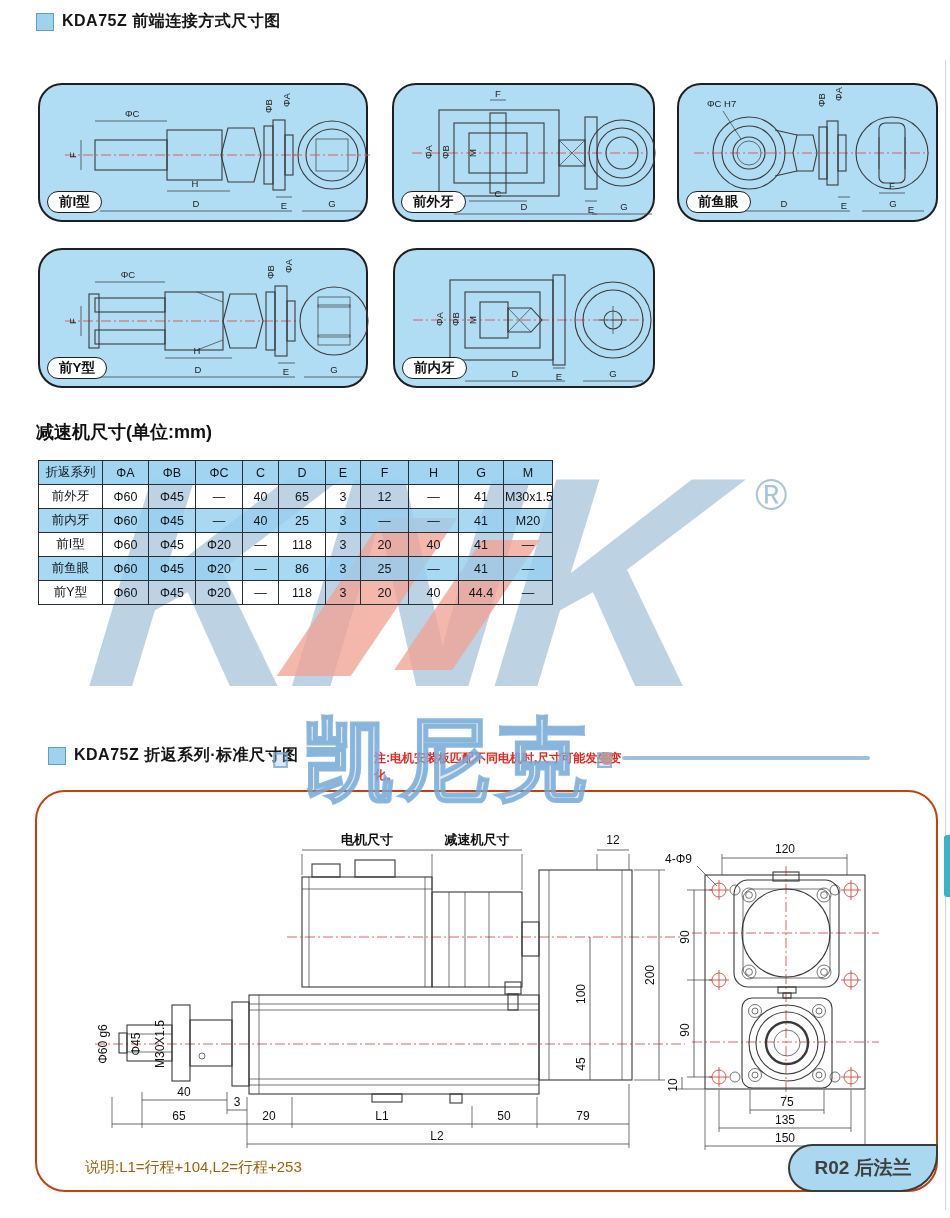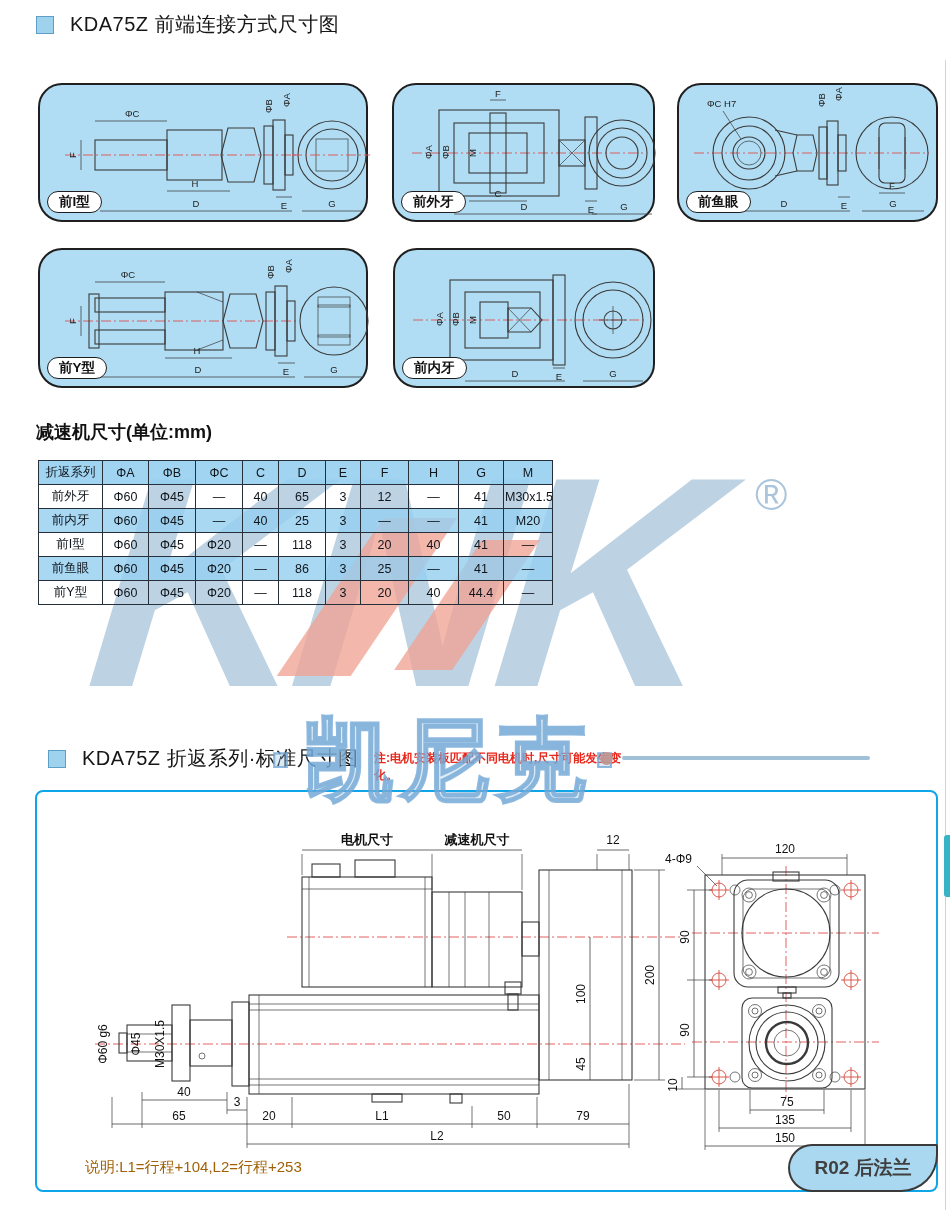--- a/index.html
+++ b/index.html
@@ -5,21 +5,21 @@
   html,body{margin:0;padding:0;}
   body{
     width:950px;height:1218px;position:relative;background:#ffffff;
     font-family:"Liberation Sans","DejaVu Sans",sans-serif;color:#111;
     overflow:hidden;
   }
   .abs{position:absolute;}
   
   .sec-head{display:flex;align-items:center;gap:8px;}
   .sec-sq{width:16px;height:16px;background:#9fd2ec;border:1px solid #5d9fc6;}
-  .sec-title{font-size:20px;font-weight:normal;letter-spacing:0.5px;color:#161616;margin-left:8px;}
+  .sec-title{font-size:16px;font-weight:bold;letter-spacing:0.5px;color:#161616;}
   .sec-note{font-size:12px;font-weight:bold;color:#e8261a;}
   
   .panel{background:#b0ddf3;border:2px solid #1f1f1f;border-radius:24px;box-sizing:border-box;}
   .panel-label{
     position:absolute;left:7px;bottom:7px;background:#fff;border:1.6px solid #1f1f1f;
     border-radius:16px;padding:1px 11px;font-size:13.5px;font-weight:bold;color:#111;white-space:nowrap;
   }
   .panel svg{position:absolute;left:0;top:0;}
   .ln{fill:none;stroke:#3a3a3a;stroke-width:1.1;}
   .lt{fill:none;stroke:#3a3a3a;stroke-width:0.7;}
@@ -45,21 +45,21 @@
   }
   .wm-reg{font-size:44px;color:rgba(160,190,215,0.9);}
   .wm-cn{
     font-size:90px;font-weight:bold;letter-spacing:6px;
     color:rgba(140,185,225,0.30);-webkit-text-stroke:2.2px rgba(115,168,214,0.8);
   }
   .wm-acc{background:rgba(240,163,148,0.78);position:absolute;transform:skewX(-34deg);}
   .wm-line{position:absolute;height:4px;background:rgba(150,185,212,0.9);border-radius:2px;}
   .wm-dot{position:absolute;width:13px;height:13px;border-radius:50%;background:rgba(190,150,145,0.95);}
   
-  .frame{border:2px solid #0ea5e9;border-radius:8px;box-sizing:border-box;background:#fff;}
+  .frame{border:2px solid #c2410c;border-radius:30px;box-sizing:border-box;background:#fff;}
   .frame svg{position:absolute;left:0;top:0;}
   .note-magenta{font-size:15px;color:#a16207;}
   .flange-tab{
     position:absolute;right:-2px;bottom:-2px;width:150px;height:48px;background:#a9d8f0;
     border:2px solid #3a3a3a;border-radius:26px 2px 40px 26px;box-sizing:border-box;
     display:flex;align-items:center;justify-content:center;font-size:19px;font-weight:bold;color:#404040;
   }
   .edge-line{width:1px;background:#d3d3d3;}
   .edge-teal{width:6px;background:#38b4c6;border-radius:3px 0 0 3px;}
 </style>

